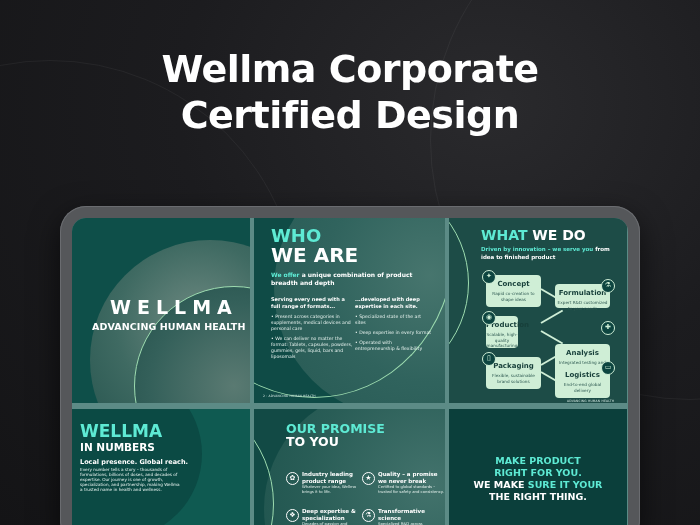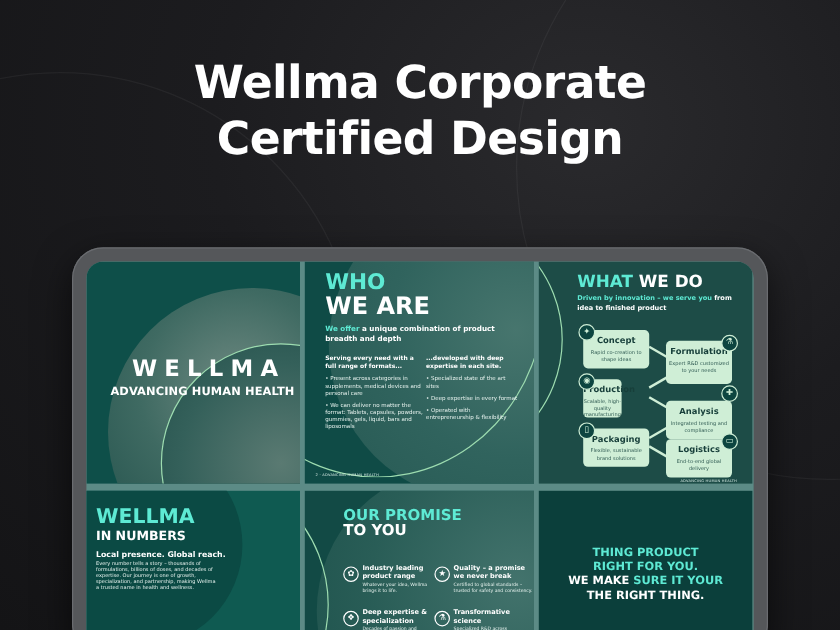--- a/index.html
+++ b/index.html
@@ -107,33 +107,33 @@
       <div class="conn" style="left:92px;top:112px;width:25px;transform:rotate(30deg)"></div>
       <div class="conn" style="left:92px;top:146px;width:25px;transform:rotate(-30deg)"></div>
       <div class="conn" style="left:92px;top:153px;width:25px;transform:rotate(30deg)"></div>
 
       <div class="box" style="left:37px;top:57px;width:55px;height:32px">
         <div class="bt">Concept</div>
         <div class="bd">Rapid co-creation to shape ideas</div>
       </div>
       <div class="ico" style="left:33px;top:52px">✦</div>
 
-      <div class="box" style="left:106px;top:66px;width:55px;height:36px">
+      <div class="box" style="left:106px;top:66px;width:55px;height:24px">
         <div class="bt">Formulation</div>
         <div class="bd">Expert R&amp;D customized to your needs</div>
       </div>
       <div class="ico" style="left:152px;top:61px">⚗</div>
 
       <div class="box" style="left:37px;top:98px;width:32px;height:32px">
         <div class="bt">Production</div>
         <div class="bd">Scalable, high-quality manufacturing</div>
       </div>
       <div class="ico" style="left:33px;top:93px">◉</div>
 
-      <div class="box" style="left:106px;top:116px;width:55px;height:32px">
+      <div class="box" style="left:106px;top:126px;width:55px;height:32px">
         <div class="bt">Analysis</div>
         <div class="bd">Integrated testing and compliance</div>
       </div>
       <div class="ico" style="left:152px;top:103px">✚</div>
 
       <div class="box" style="left:37px;top:139px;width:55px;height:32px">
         <div class="bt">Packaging</div>
         <div class="bd">Flexible, sustainable brand solutions</div>
       </div>
       <div class="ico" style="left:33px;top:134px">▯</div>
@@ -185,21 +185,21 @@
 
       <div class="pr-ico" style="left:108px;top:100px">⚗</div>
       <div style="position:absolute;left:124px;top:99px;width:62px">
         <div class="sub" style="font-size:5.5px;line-height:6.5px">Transformative science</div>
         <div class="small" style="font-size:3.8px;line-height:4.6px;margin-top:1px">Specialized R&amp;D across</div>
       </div>
     </div>
 
     <div class="panel p6">
       <div style="position:absolute;left:0;top:46px;width:178px;text-align:center;font-weight:bold;font-size:9.5px;line-height:12px">
-        <div class="green">THING PRODUCT</div>
+        <div class="green">MAKE PRODUCT</div>
         <div class="green">RIGHT FOR YOU.</div>
         <div><span>WE MAKE </span><span class="green">SURE IT YOUR</span></div>
         <div>THE RIGHT THING.</div>
       </div>
     </div>
 
   </div>
 </div>
 
 </body></html>

